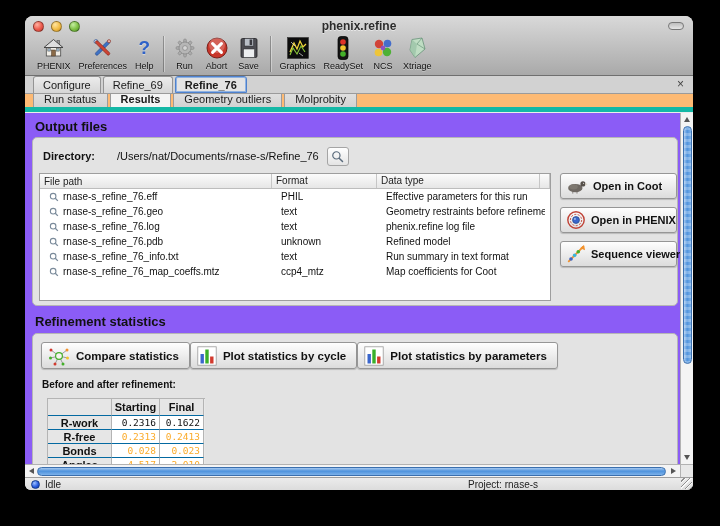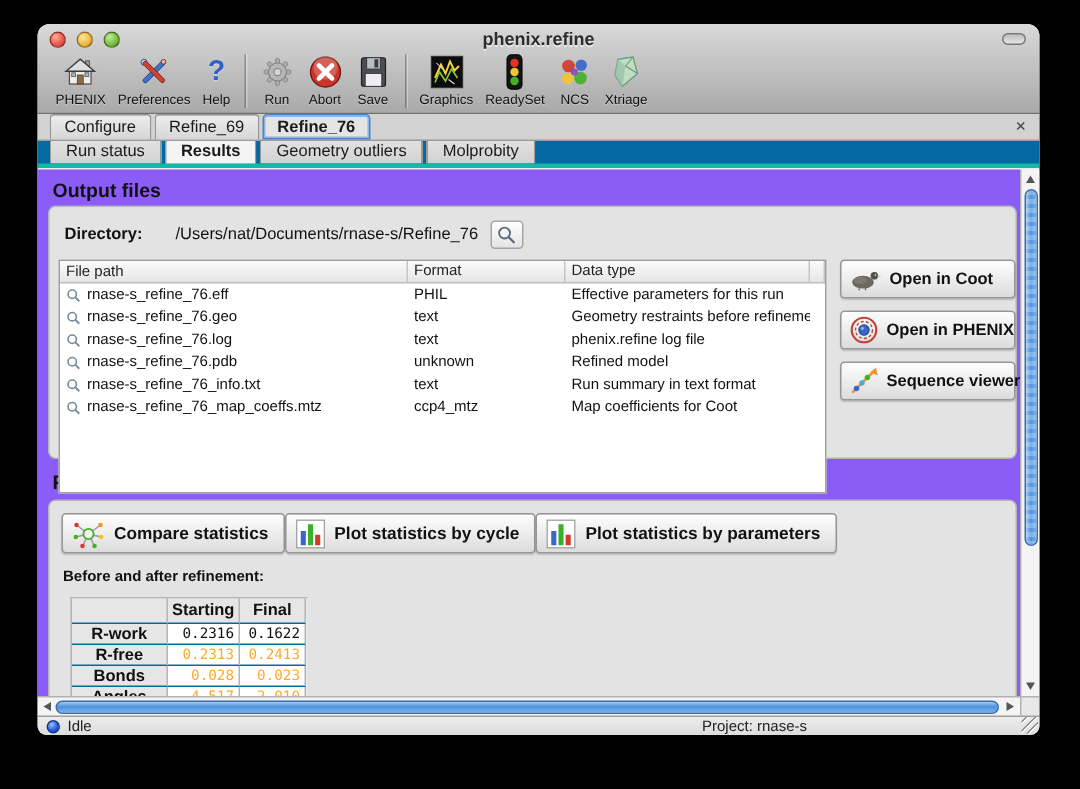--- a/index.html
+++ b/index.html
@@ -33,44 +33,44 @@
 
   
   .tabstrip { height:18px; background:#d2d2d2; border-bottom:1px solid #9b9b9b;
     display:flex; align-items:flex-start; padding-left:8px; position:relative; }
   .tab { font-size:11px; color:#1a1a1a; padding:2px 9px 2px 9px; margin-right:2px;
     border:1px solid #949494; border-bottom:none; border-radius:3px 3px 0 0;
     background:linear-gradient(#ececec,#d6d6d6); height:17px; }
   .tab.active { font-weight:bold; background:#e4e4e4; border:1px solid #4f81cc; box-shadow:0 0 0 1px #8fb2e2 inset; }
   .tab-close { position:absolute; right:9px; top:2px; font-size:12px; color:#444; line-height:12px; cursor:default; }
 
-  .subtabstrip { height:18px; background:#0369a1; border-bottom:3px solid #14b8a6;
+  .subtabstrip { height:18px; background:#fdba74; border-bottom:5px solid #14b8a6;
     display:flex; align-items:flex-end; padding-left:8px; }
   .subtab { font-size:11px; color:#1a1a1a; padding:2px 10px; margin-right:2px;
     border:1px solid #9b9b9b; border-bottom:none; border-radius:3px 3px 0 0;
     background:linear-gradient(#e2e2e2,#d2d2d2); height:17px; }
   .subtab.active { font-weight:bold; background:#f4f4f4; }
 
   
   .content { position:absolute; top:97px; bottom:26px; left:0; right:13px; background:#8b5cf6; overflow:hidden; padding:4px 2px 0 7px; }
   .section-h { font-size:13px; font-weight:bold; color:#111; margin:2px 0 3px 3px; }
   .panel { background:#e3e3e3; border:1px solid #b6b6b6; border-radius:5px; }
   .panel.files { height:169px; padding:7px 0 0 6px; position:relative; }
 
   .dir-row { display:flex; align-items:center; height:22px; margin-left:4px; }
   .dir-label { font-size:11px; font-weight:bold; color:#111; }
   .dir-path { font-size:11px; color:#111; margin-left:22px; }
   .dir-search { width:22px; height:19px; margin-left:8px; background:linear-gradient(#fff,#e4e4e4);
     border:1px solid #a5a5a5; border-radius:3px; display:flex; align-items:center; justify-content:center; }
 
   .files-body { display:flex; margin-top:6px; }
-  .filetable { width:519px; height:156px; background:#fff; border:1px solid #9e9e9e; font-size:10px; }
+  .filetable { width:519px; height:128px; background:#fff; border:1px solid #9e9e9e; font-size:10px; }
   .ft-header { display:flex; height:15px; background:linear-gradient(#fbfbfb,#e6e6e6); border-bottom:1px solid #bdbdbd; color:#222; }
   .ft-header > div { padding:1px 4px; border-right:1px solid #c6c6c6; overflow:hidden; white-space:nowrap; }
-  .ft-row { display:flex; height:15px; align-items:center; color:#111; }
+  .ft-row { display:flex; height:15px; align-items:center; color:#111;justify-content:center; }
   .ft-row > div { padding:0 4px; overflow:hidden; white-space:nowrap; }
   .c-file { width:232px; display:flex; align-items:center; gap:4px; }
   .c-fmt { width:105px; }
   .c-type { width:163px; }
   .c-sp { flex:1; }
 
   .open-col { display:flex; flex-direction:column; margin-left:9px; width:117px; }
   .open-btn { height:26px; margin-bottom:8px; border:1px solid #969696; border-radius:3px;
     background:linear-gradient(#fefefe,#dcdcdc); display:flex; align-items:center; gap:5px;
     padding-left:5px; font-size:11px; font-weight:bold; color:#111; box-shadow:0 1px 1px rgba(0,0,0,.18); white-space:nowrap; }

